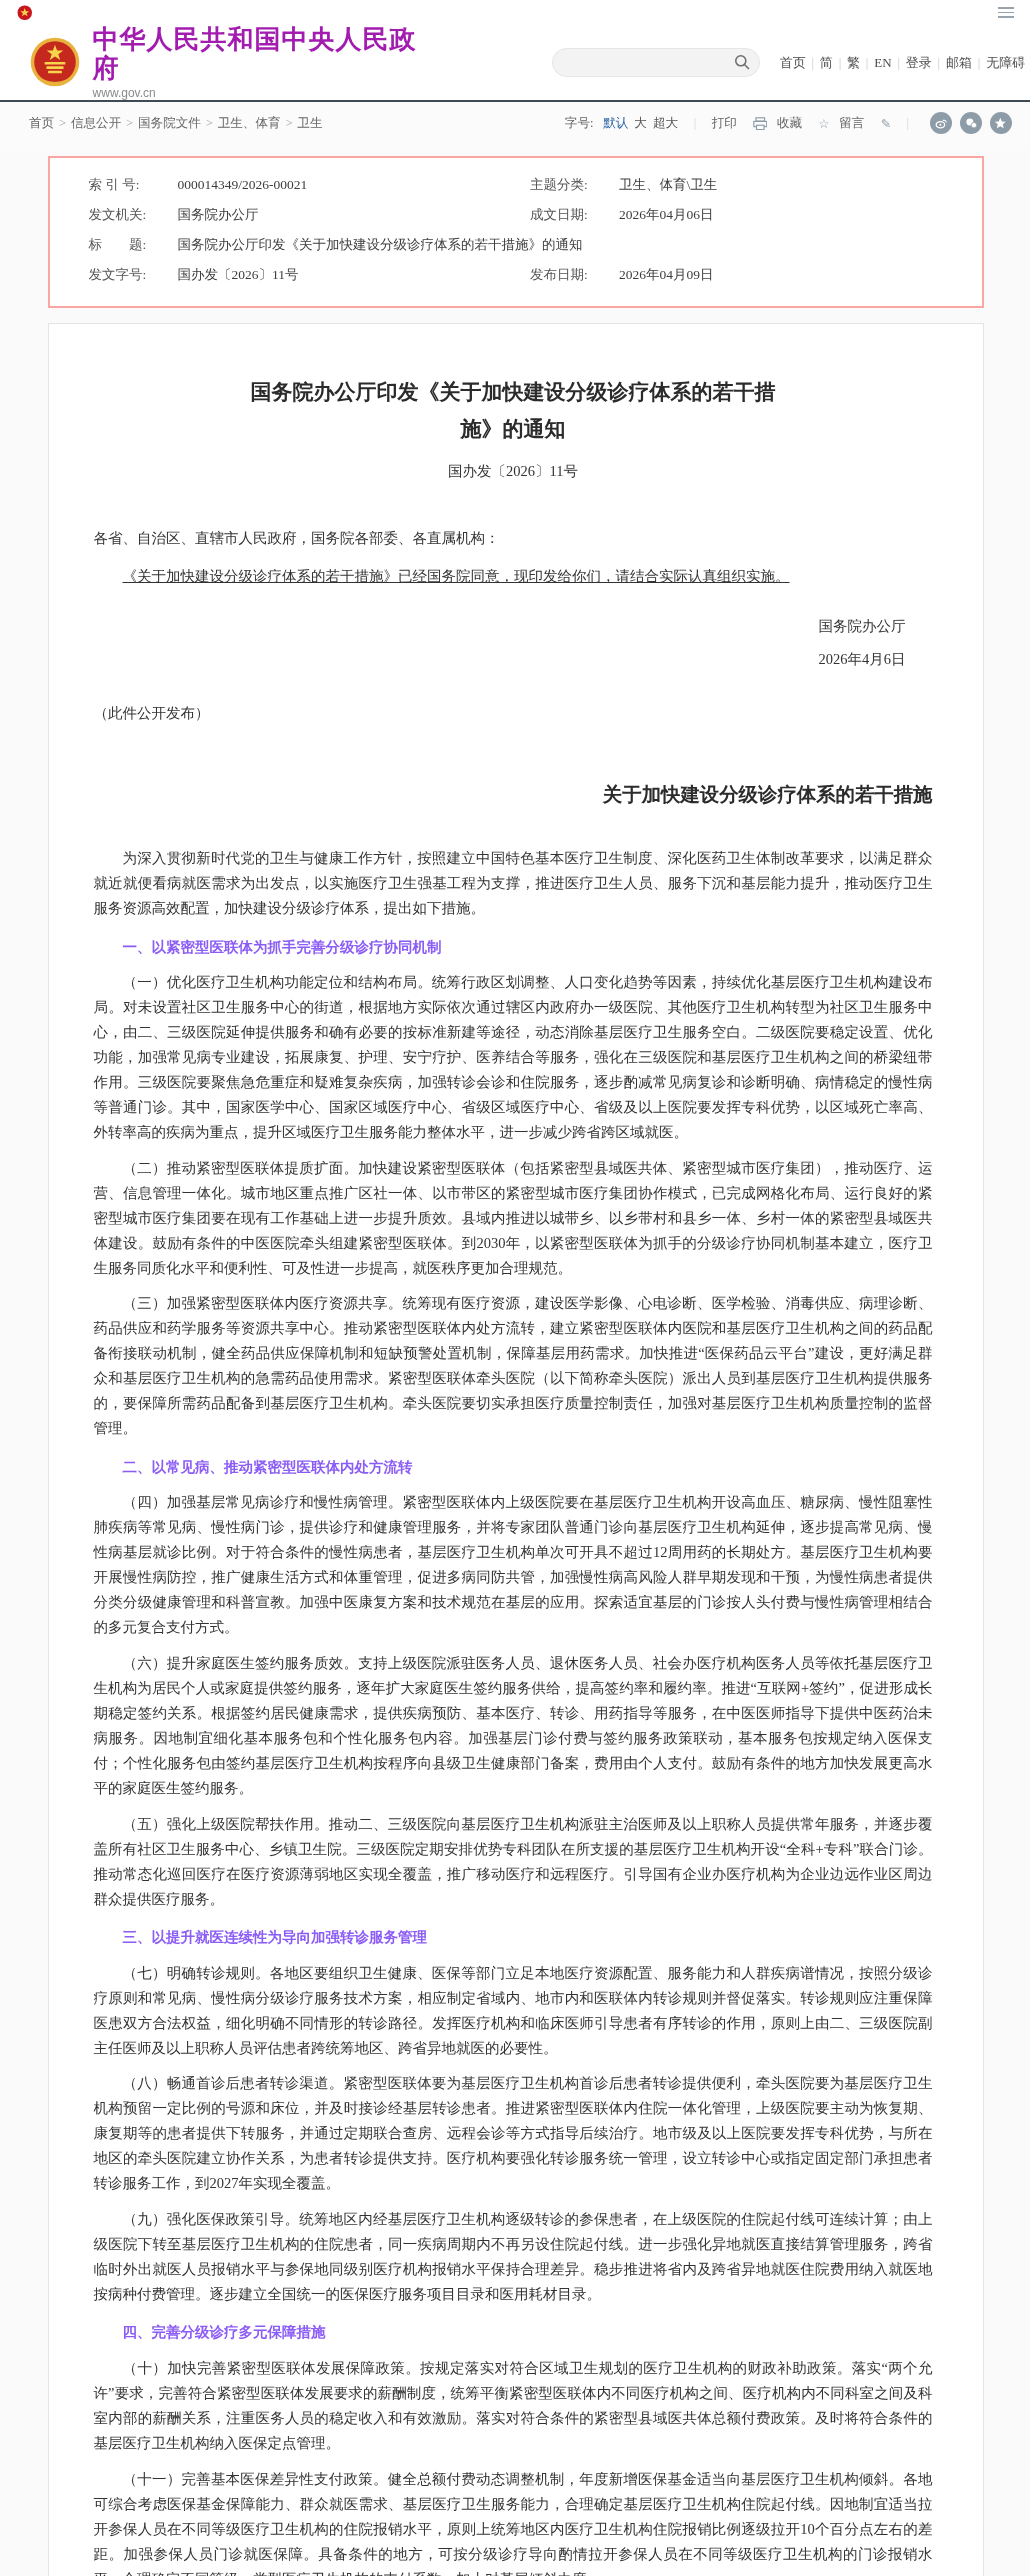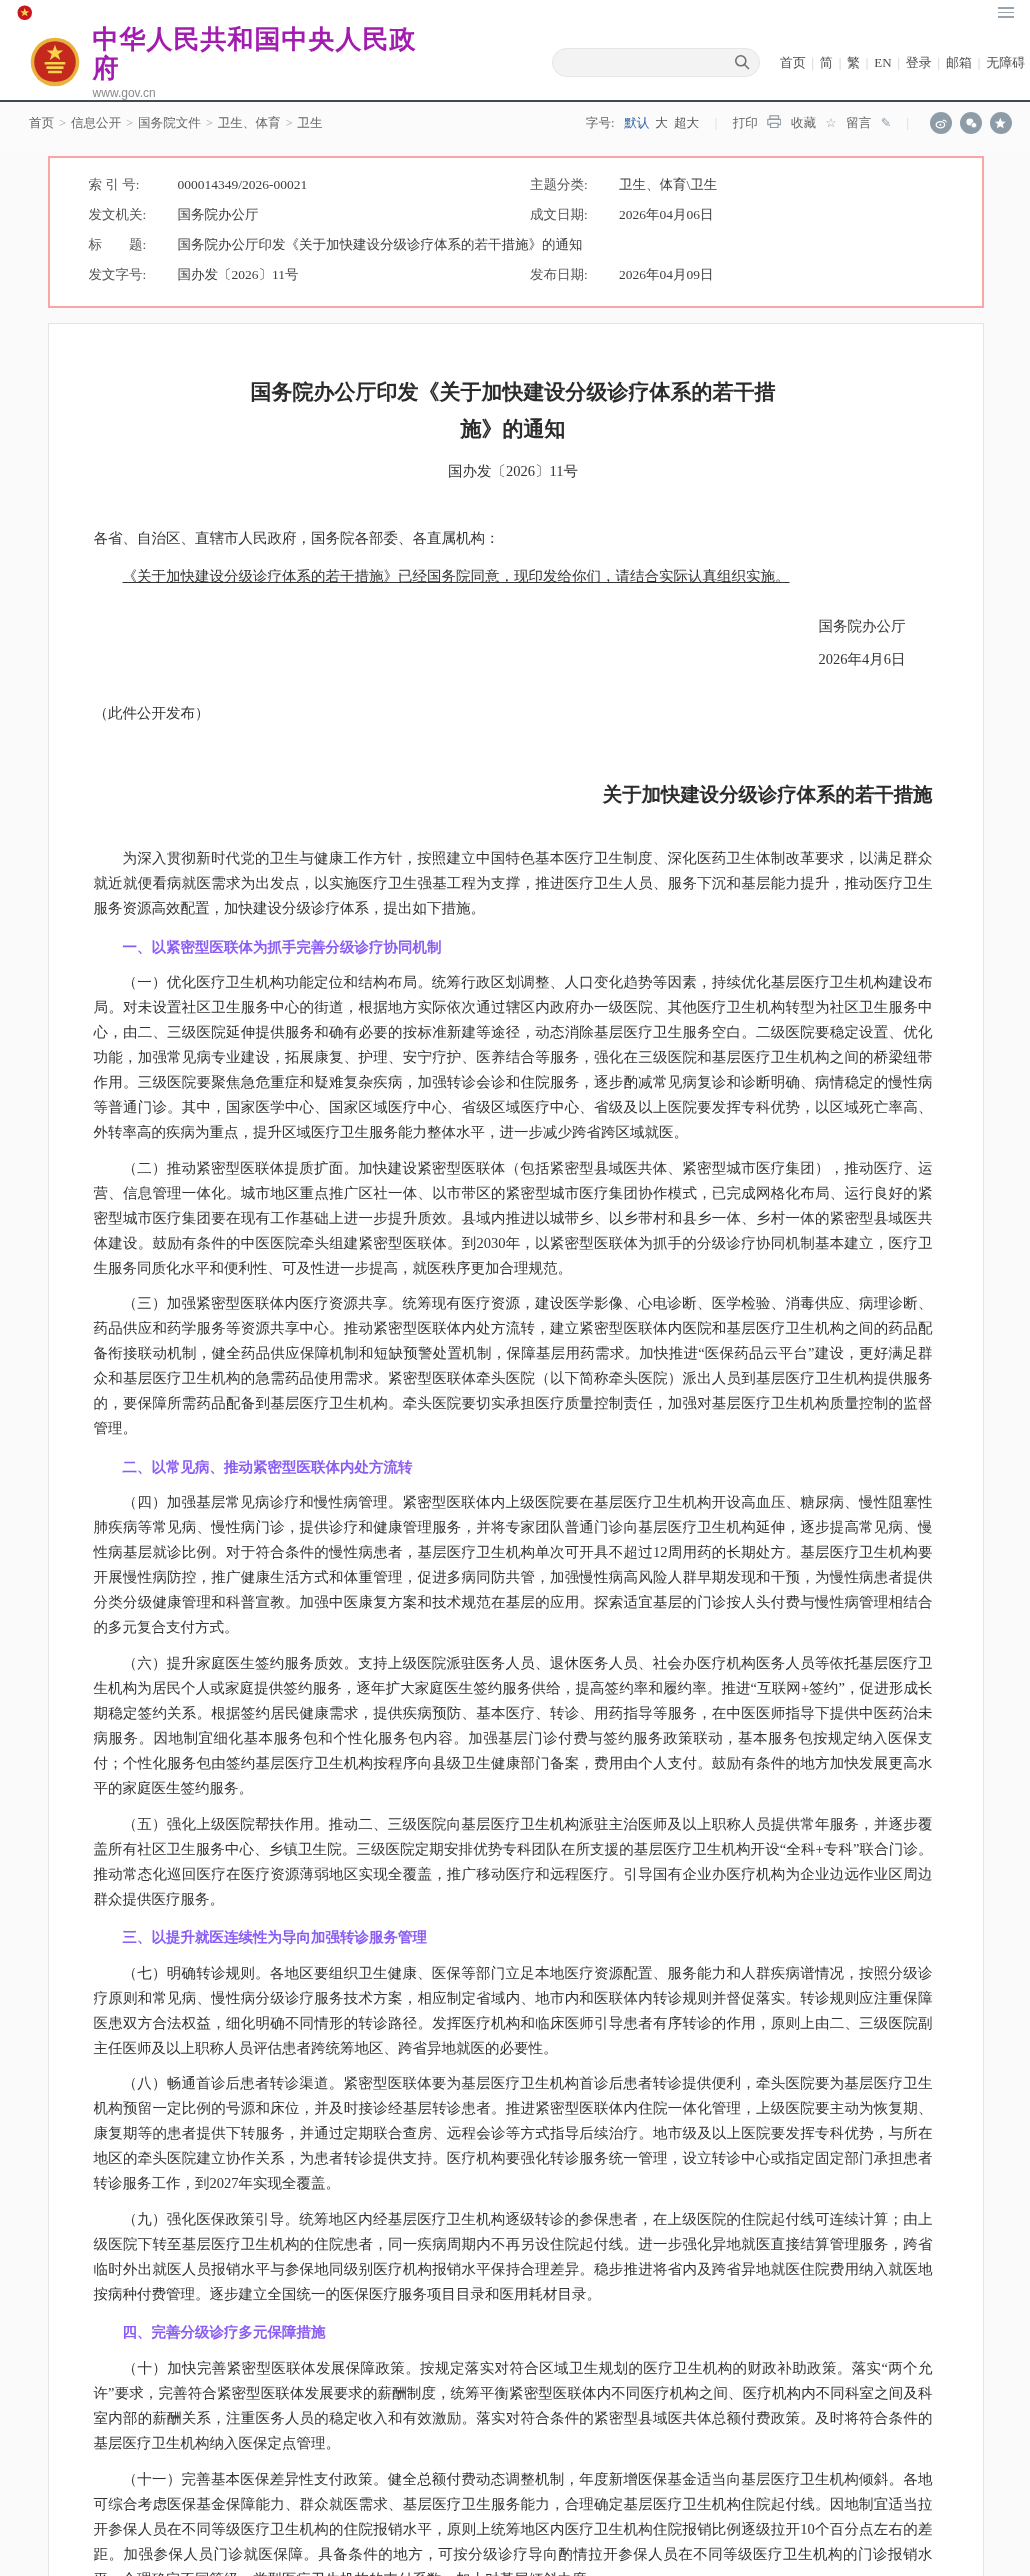--- a/index.html
+++ b/index.html
@@ -28,21 +28,21 @@
   
   .crumb-bar { height: 43px; display: flex; align-items: center; justify-content: space-between; padding: 0 19.4px 0 29px; background: #fbfbfb; font-size: 12.6px; }
   .breadcrumb { color: #666; }
   .breadcrumb a { color: #666; text-decoration: none; cursor: pointer; }
   .breadcrumb .crumb-sep { margin: 0 4.8px; color: #999; }
   .page-tools { display: flex; align-items: center; gap: 9.7px; color: #666; }
   .fontsize-group { display: flex; align-items: center; gap: 6px; }
   .fontsize-group .fs-opt { cursor: pointer; color: #555; }
   .fontsize-group .fs-opt.active { color: #2d66a5; }
   .tool-sep { color: #d5d5d5; margin: 0 5.8px; }
-  .tool-item { display: inline-flex; align-items: flex-start; gap: 9px; cursor: pointer; color: #666; }
+  .tool-item { display: inline-flex; align-items: center; gap: 16px; cursor: pointer; color: #666; }
   .tool-glyph { color: #8e9ca7; font-size: 12.6px; font-family: "DejaVu Sans", sans-serif; }
   .share-group { display: inline-flex; gap: 7.7px; margin-left: 5.8px; }
   .share-circle { width: 22px; height: 22px; border-radius: 50%; background: #8e9ca7; display: inline-flex; align-items: center; justify-content: center; cursor: pointer; }
   
   .page-wrap { width: 936px; margin: 0 auto; }
   .meta-card { margin-top: 11.6px; background: #fff; border: 2px solid #fca5a5; padding: 11.6px 39px 15.5px; }
   .meta-row { display: flex; line-height: 30px; font-size: 13.5px; }
   .meta-label { width: 89px; color: #555; flex-shrink: 0; }
   .meta-label2 { width: 89px; margin-left: 11.6px; }
   .meta-value { width: 341px; color: #3d3d3d; }

